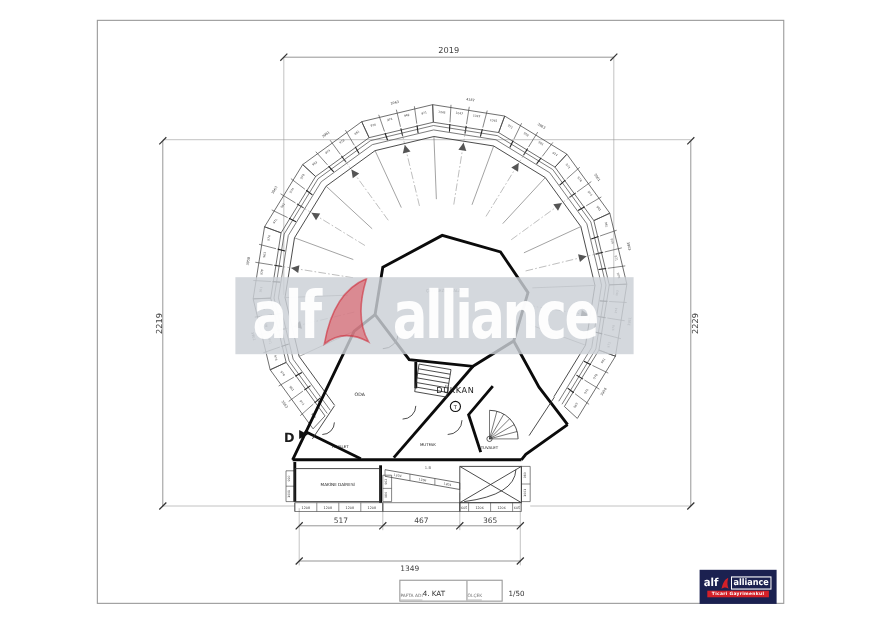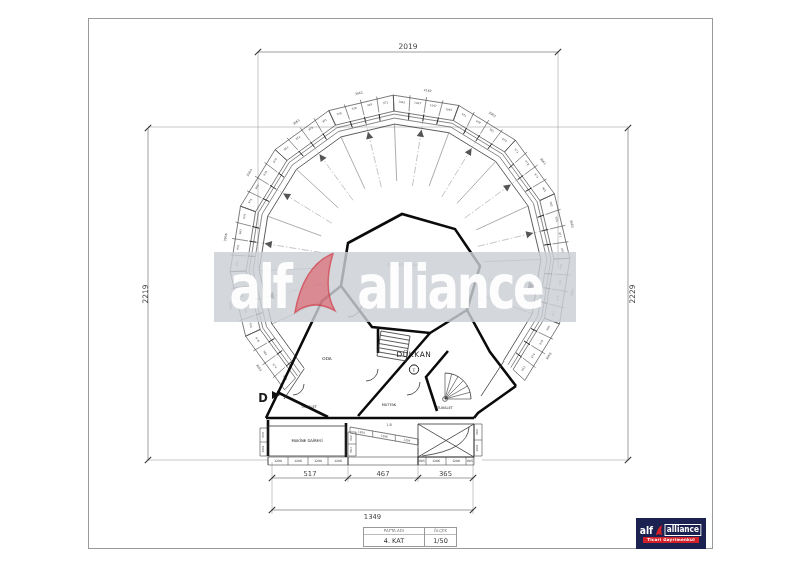--- a/index.html
+++ b/index.html
@@ -27,22 +27,22 @@
   .logo-row{display:flex;align-items:center;gap:2px;transform:scaleX(0.92);white-space:nowrap;}
   .logo-alf{color:#fff;font-weight:bold;font-size:10px;line-height:11px;}
   .logo-alliance{color:#fff;font-weight:bold;font-size:8px;line-height:10px;
                  border:1px solid #fff;padding:0 2px;}
   .logo-tag{background:#d42028;color:#fff;font-size:4px;font-weight:bold;line-height:6px;
             padding:0 4px;margin-top:1px;letter-spacing:0.3px;}
 
   
   .titleblock{position:absolute;left:363px;top:527px;height:20px;display:flex;z-index:4;
               background:#fff;border:1px solid #999;box-sizing:border-box;}
-  .tb-cell{display:flex;flex-direction:column;box-sizing:border-box;}
-  .tb-cell + .tb-cell{border-left:1px solid #999;}
+  .tb-cell{display:flex;box-sizing:border-box;align-items:flex-end;}
+  .tb-cell + .tb-cell{border-left:1px solid #999;gap:24px;}
   .tb-h{font-size:4px;color:#777;text-align:center;border-bottom:1px solid #bbb;line-height:6px;}
   .tb-v{font-size:6.5px;color:#333;text-align:center;line-height:12px;}
 </style>
 </head>
 <body>
 
 <div class="page">
   <div class="frame"></div>
 
   <svg class="plan" width="800" height="565" viewBox="0 0 800 565">

